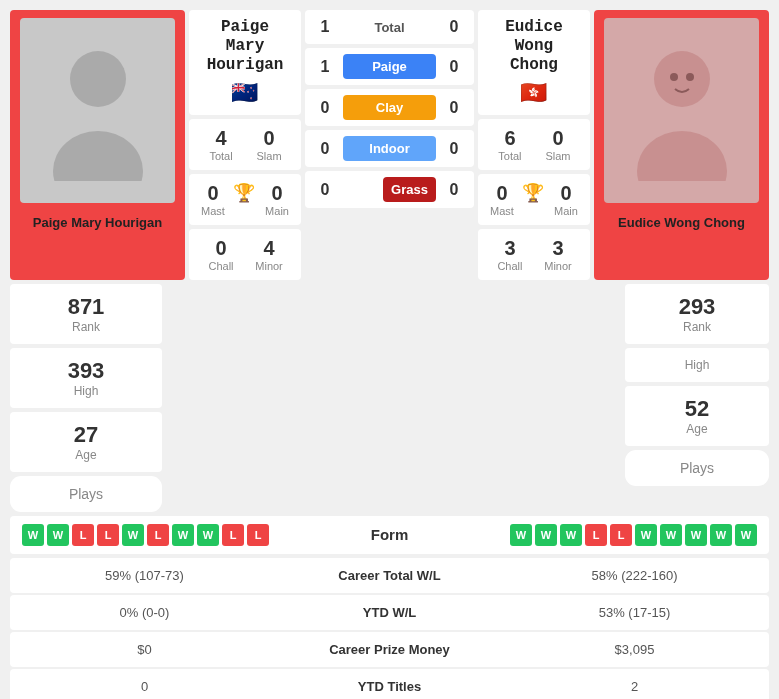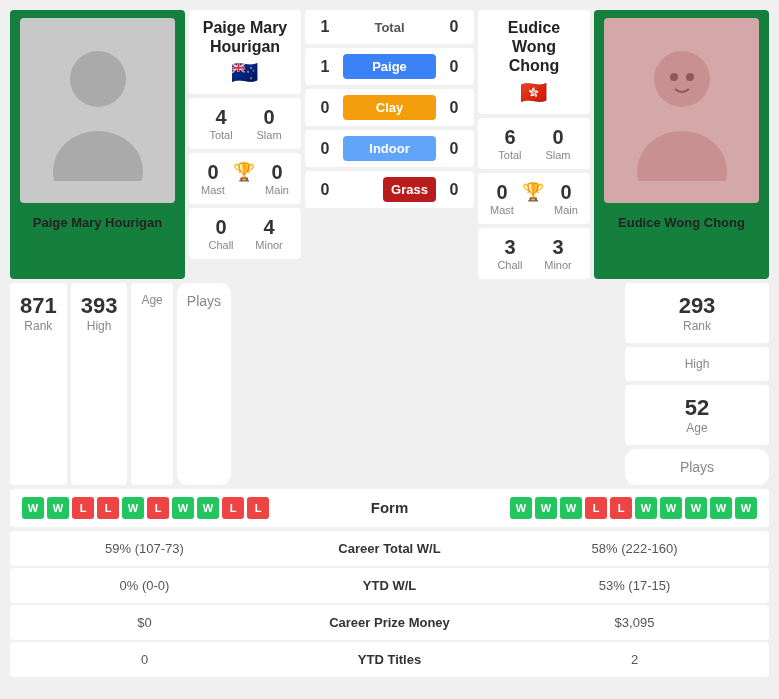--- a/index.html
+++ b/index.html
@@ -17,21 +17,21 @@
 
     
     .top-section {
       display: flex;
       align-items: stretch;
       padding: 10px 10px 0 10px;
       gap: 4px;
     }
 
     .player-card {
-      background: #15803d;
+      background: #ef4444;
       border-radius: 4px;
       display: flex;
       flex-direction: column;
       align-items: center;
       width: 175px;
       flex-shrink: 0;
     }
 
     .player-photo {
       width: 155px;
@@ -64,20 +64,21 @@
       flex-direction: column;
       gap: 4px;
       flex: 1;
     }
 
     .player-header {
       background: white;
       border-radius: 4px;
       padding: 8px 10px;
       text-align: center;
+      font-family: Liberation Mono, monospace;
     }
 
     .player-header-name {
       font-size: 16px;
       font-weight: bold;
       color: #222;
       line-height: 1.2;
     }
 
     .flag {
@@ -119,24 +120,24 @@
 
     
     .middle-section {
       display: flex;
       padding: 0 10px;
       gap: 4px;
       margin-top: 4px;
     }
 
     .left-stats {
-      width: 186px;
+      width: 152px;
       flex-shrink: 0;
       display: flex;
-      flex-direction: row;
+      flex-direction: column;
       gap: 4px;
     }
 
     .right-stats {
       width: 144px;
       flex-shrink: 0;
       display: flex;
       flex-direction: column;
       gap: 4px;
     }
@@ -445,20 +446,21 @@
     <div class="left-stats">
       <div class="stat-block">
         <div class="big-num">871</div>
         <div class="label">Rank</div>
       </div>
       <div class="stat-block">
         <div class="big-num">393</div>
         <div class="label">High</div>
       </div>
       <div class="stat-block">
+        <div class="big-num">27</div>
         <div class="label">Age</div>
       </div>
       <div class="plays-box">
         <span>Plays</span>
       </div>
     </div>
 
     <div style="flex:1;"></div>
 
     <div class="right-stats">

